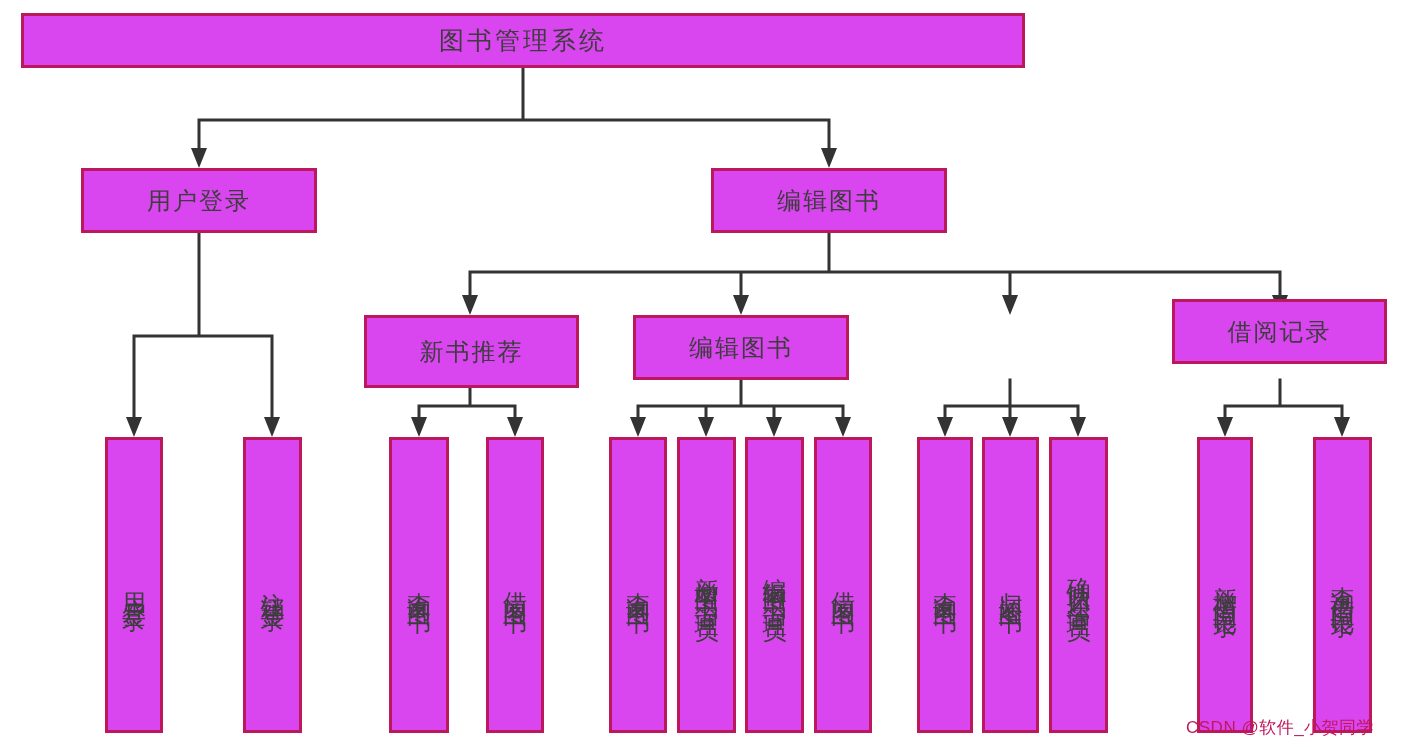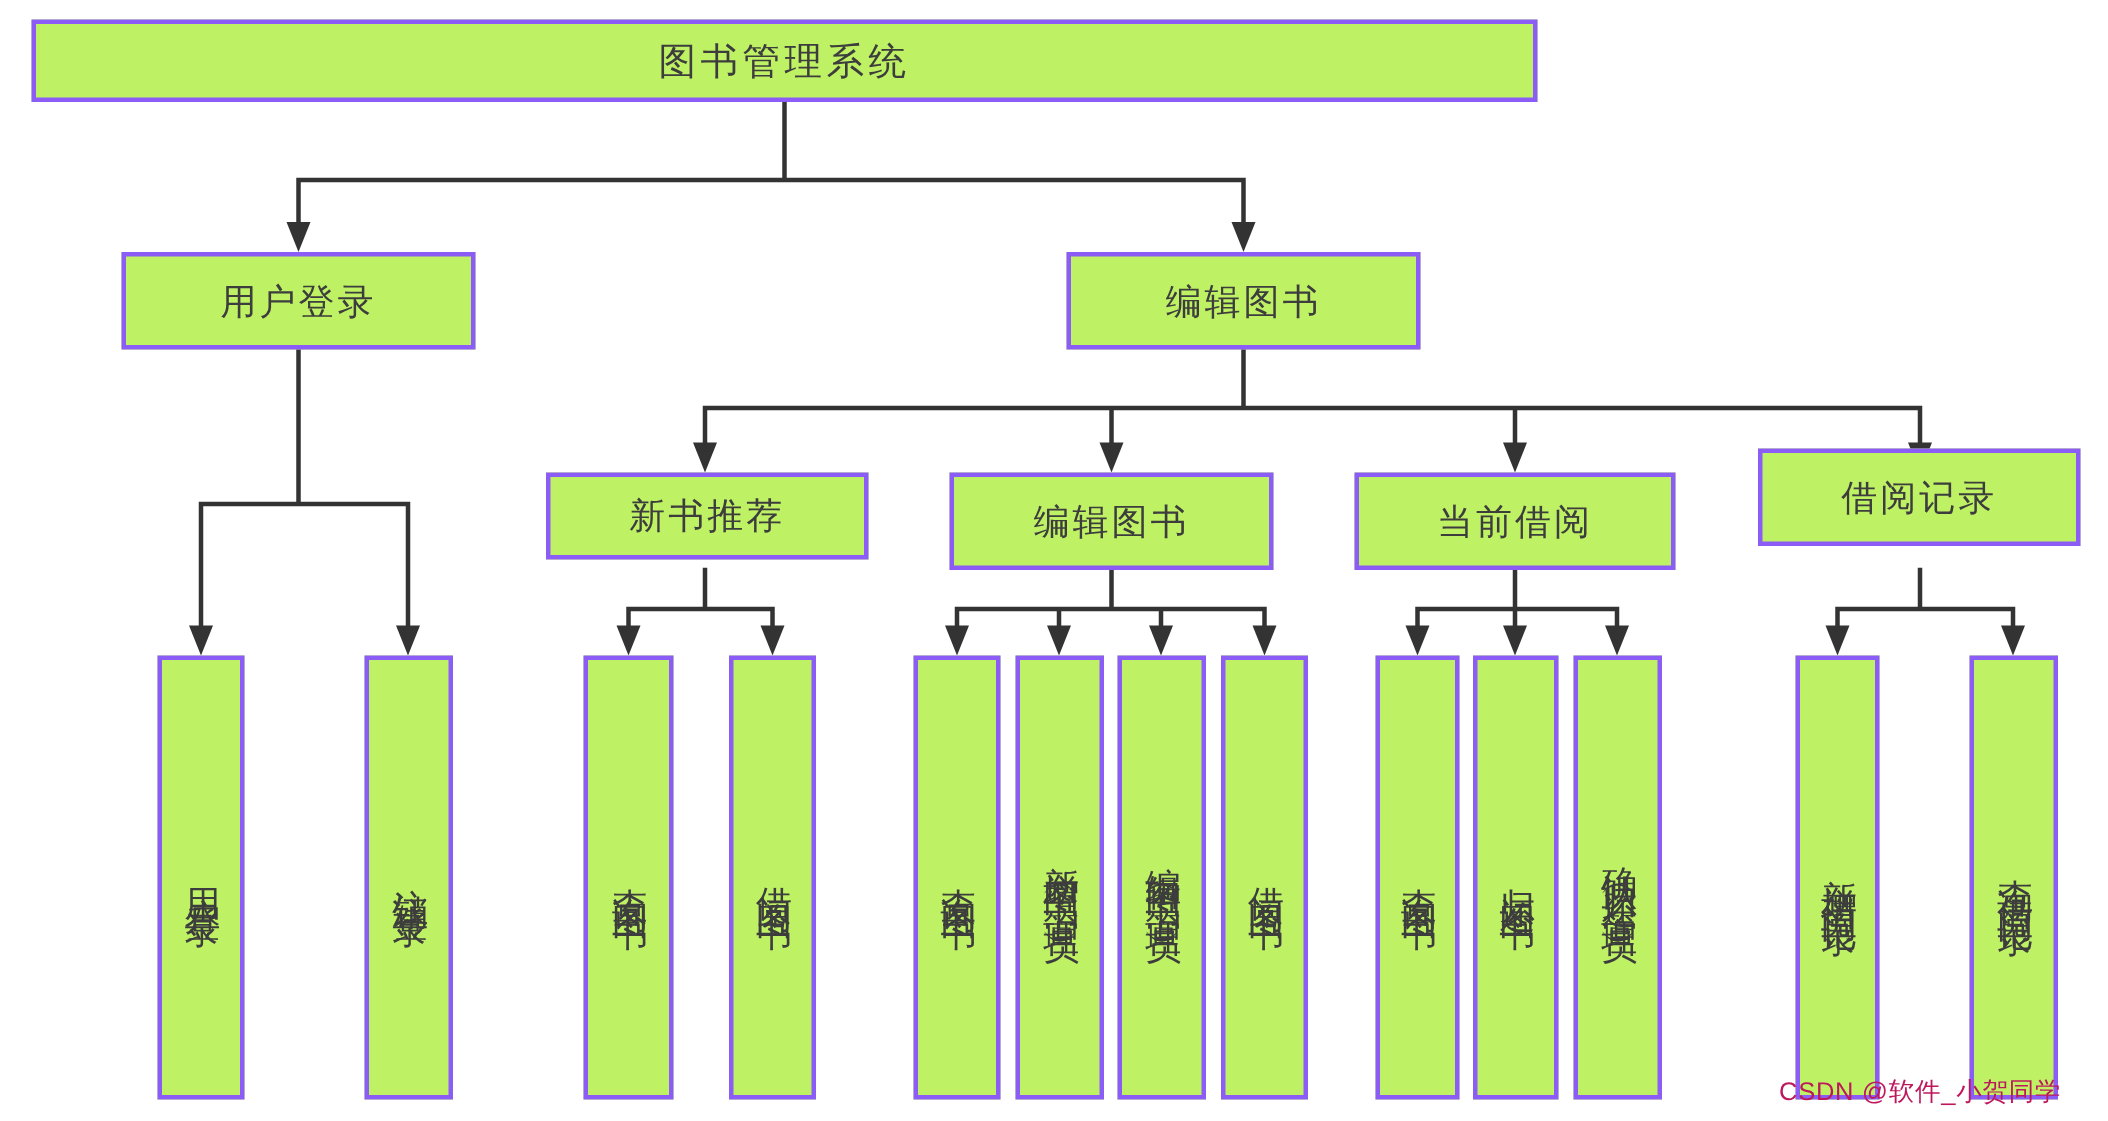--- a/index.html
+++ b/index.html
@@ -7,22 +7,22 @@
     position:relative;
     width:1405px;height:747px;
     background:#ffffff;
     font-family:"Liberation Sans","DejaVu Sans",sans-serif;
     overflow:hidden;
   }
   .connectors{position:absolute;left:0;top:0;z-index:0;}
   .node{
     position:absolute;
     box-sizing:border-box;
-    background:#bef264;
-    border:3px solid #8b5cf6;
+    background:#d946ef;
+    border:3px solid #be185d;
     display:flex;
     align-items:center;
     justify-content:center;
     font-size:24px;
     color:#3d3d3d;
     z-index:1;
     text-align:center;
   }
   .h{letter-spacing:2px;}
   .root{font-size:25px;letter-spacing:3px;}
@@ -76,23 +76,22 @@
       <polygon points="1217,417 1233,417 1225,437"></polygon>
       <polygon points="1334,417 1350,417 1342,437"></polygon>
     </g>
   </svg>
 
   <div class="node root h" style="left:21px;top:13px;width:1004px;height:55px">图书管理系统</div>
 
   <div class="node h" style="left:81px;top:168px;width:236px;height:65px">用户登录</div>
   <div class="node h" style="left:711px;top:168px;width:236px;height:65px">编辑图书</div>
 
-  <div class="node h" style="left:364px;top:315px;width:215px;height:58px">新书推荐</div>
+  <div class="node h" style="left:364px;top:315px;width:215px;height:73px">新书推荐</div>
   <div class="node h" style="left:633px;top:315px;width:216px;height:65px">编辑图书</div>
-  <div class="node h" style="left:903px;top:315px;width:214px;height:65px">当前借阅</div>
   <div class="node h" style="left:1172px;top:299px;width:215px;height:65px">借阅记录</div>
 
   <div class="node v" style="left:105px;top:437px;width:58px;height:296px">用户登录</div>
   <div class="node v" style="left:243px;top:437px;width:59px;height:296px">注销登录</div>
 
   <div class="node v" style="left:389px;top:437px;width:60px;height:296px">查询图书</div>
   <div class="node v" style="left:486px;top:437px;width:58px;height:296px">借阅图书</div>
 
   <div class="node v" style="left:609px;top:437px;width:58px;height:296px">查询图书</div>
   <div class="node v" style="left:677px;top:437px;width:59px;height:296px">新增图书（管理员）</div>

